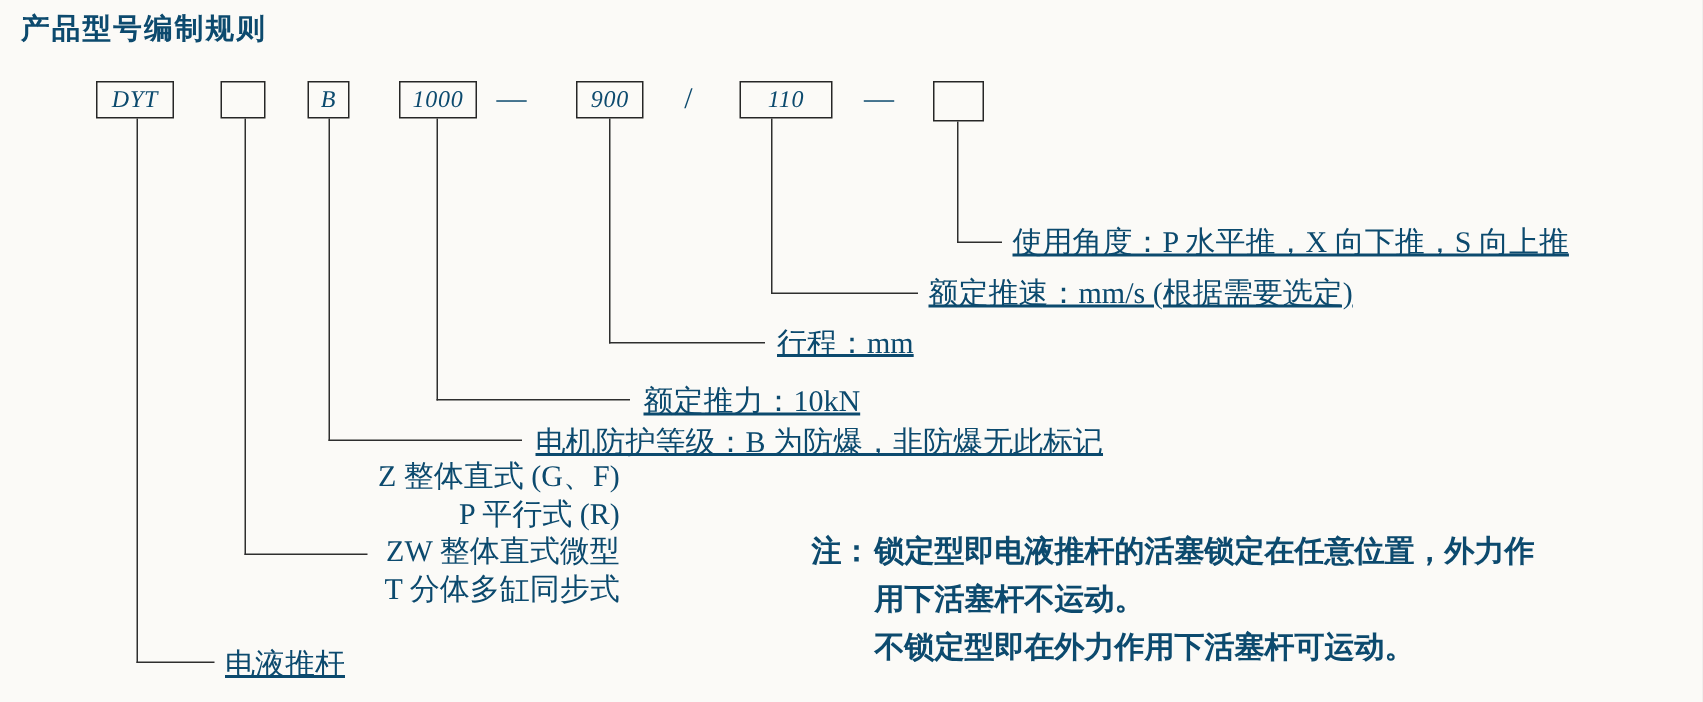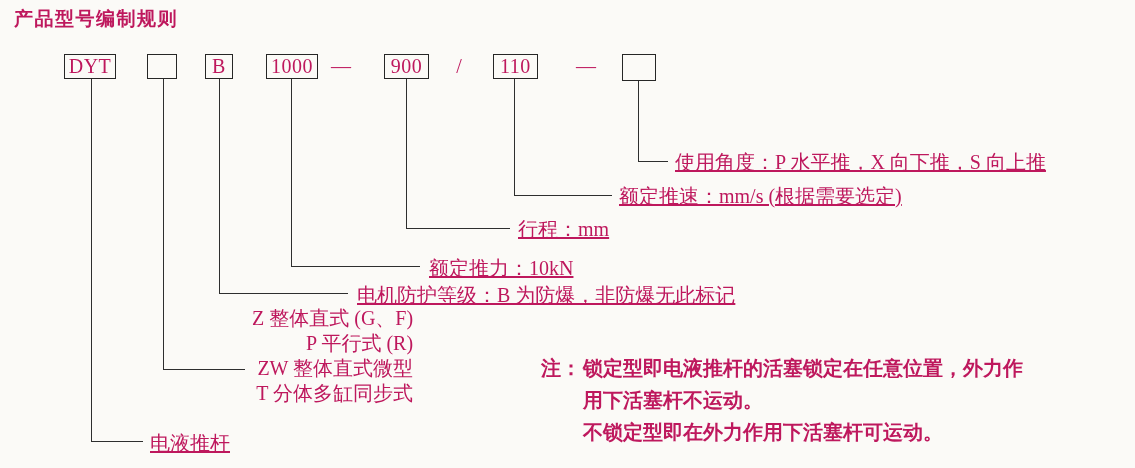--- a/index.html
+++ b/index.html
@@ -5,21 +5,21 @@
   html, body {
     margin: 0;
     padding: 0;
     background: #e8e8e8;
   }
   .stage {
     position: relative;
     width: 1135px;
     height: 468px;
     background: #fbfaf7;
-    color: #be185d;
+    color: #0c4a6e;
     font-family: "Liberation Serif", "DejaVu Serif", serif;
     overflow: hidden;
   }
   .title {
     position: absolute;
     left: 14px;
     top: 6px;
     font-family: "Liberation Sans", "DejaVu Sans", sans-serif;
     font-size: 19px;
     font-weight: bold;
@@ -28,22 +28,23 @@
   }
   .cbox {
     position: absolute;
     top: 54px;
     height: 25px;
     box-sizing: border-box;
     border: 1.6px solid #262626;
     display: flex;
     align-items: center;
     justify-content: center;
-    font-size: 20px;
+    font-size: 16px;
     letter-spacing: 0.5px;
+    font-style: italic;
   }
   .csep {
     position: absolute;
     top: 54px;
     height: 25px;
     display: flex;
     align-items: center;
     justify-content: center;
     font-size: 20px;
   }
@@ -97,21 +98,21 @@
 
   <div class="title">产品型号编制规则</div>
 
   <div class="cbox" style="left:64px;  width:52px;">DYT</div>
   <div class="cbox" style="left:147px; width:30px;"></div>
   <div class="cbox" style="left:205px; width:28px;">B</div>
   <div class="cbox" style="left:266px; width:52px;">1000</div>
   <div class="csep" style="left:327px; width:28px;">—</div>
   <div class="cbox" style="left:384px; width:45px;">900</div>
   <div class="csep" style="left:448px; width:22px;">/</div>
-  <div class="cbox" style="left:493px; width:45px;">110</div>
+  <div class="cbox" style="left:493px; width:62px;">110</div>
   <div class="csep" style="left:573px; width:26px;">—</div>
   <div class="cbox" style="left:622px; width:34px; height:27px;"></div>
 
   <div class="elbow" style="left:638px; top:81px; width:30px;  height:81px;"></div>
   <div class="elbow" style="left:514px; top:79px; width:98px;  height:117px;"></div>
   <div class="elbow" style="left:406px; top:79px; width:104px; height:150px;"></div>
   <div class="elbow" style="left:291px; top:79px; width:129px; height:188px;"></div>
   <div class="elbow" style="left:219px; top:79px; width:129px; height:215px;"></div>
   <div class="elbow" style="left:163px; top:79px; width:82px;  height:291px;"></div>
   <div class="elbow" style="left:91px;  top:79px; width:52px;  height:363px;"></div>

